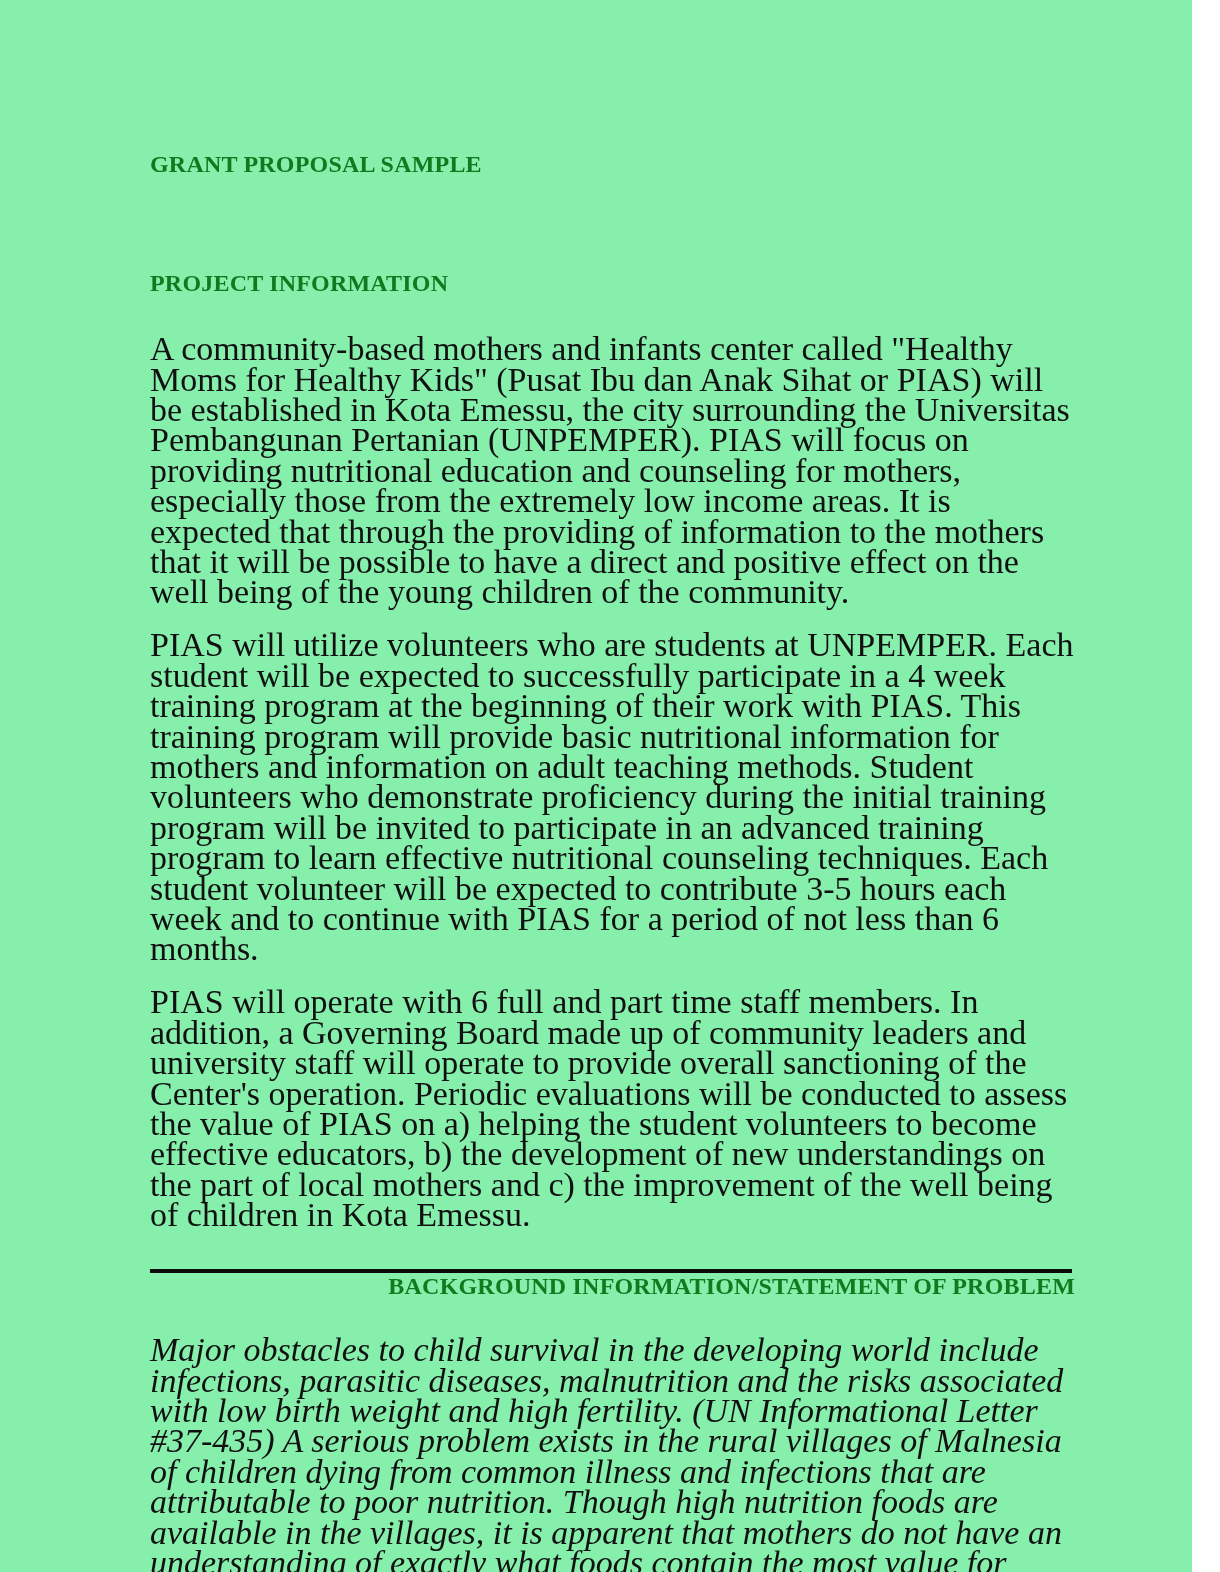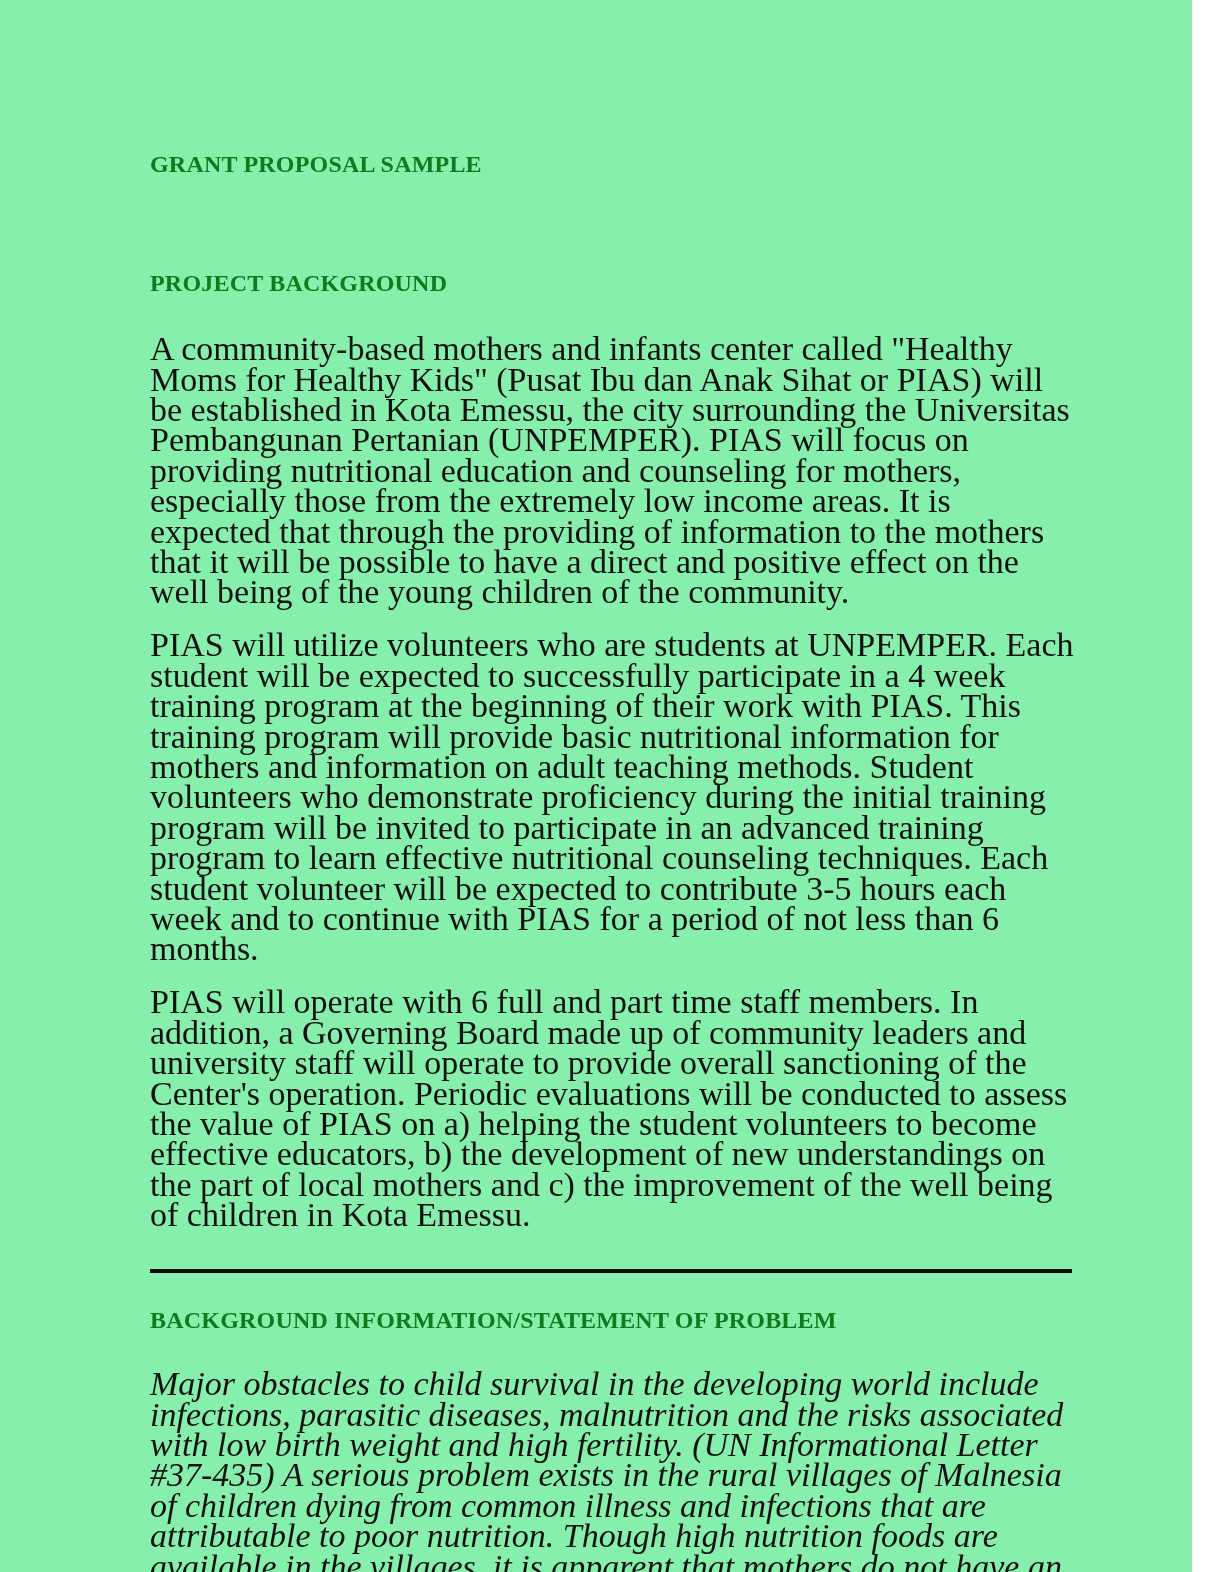--- a/index.html
+++ b/index.html
@@ -38,21 +38,21 @@
     font-weight: bold;
     color: #117A1F;
     letter-spacing: 0.2px;
     margin: 0;
     line-height: 1.15;
   }
   .sh-project {
     padding-top: 91px;
   }
   .sh-background {
-    padding-top: 34px;
+    text-align: right;
   }
   p.body-par {
     font-size: 34px;
     line-height: 30.4px;
     margin: 0;
     text-align: left;
     color: #111111;
   }
   .p1 { padding-top: 37px; }
   .p2 { padding-top: 22.5px; }
@@ -71,21 +71,21 @@
   }
 </style>
 </head>
 <body>
 
 <div class="page">
   <div class="content">
 
     <h1 class="doc-title">GRANT PROPOSAL SAMPLE</h1>
 
-    <h2 class="section-heading sh-project">PROJECT BACKGROUND</h2>
+    <h2 class="section-heading sh-project">PROJECT INFORMATION</h2>
 
     <p class="body-par p1">A community-based mothers and infants center called "Healthy Moms for Healthy Kids" (Pusat Ibu dan Anak Sihat or PIAS) will be established in Kota Emessu, the city surrounding the Universitas Pembangunan Pertanian (UNPEMPER). PIAS will focus on providing nutritional education and counseling for mothers, especially those from the extremely low income areas. It is expected that through the providing of information to the mothers that it will be possible to have a direct and positive effect on the well being of the young children of the community.</p>
 
     <p class="body-par p2">PIAS will utilize volunteers who are students at UNPEMPER. Each student will be expected to successfully participate in a 4 week training program at the beginning of their work with PIAS. This training program will provide basic nutritional information for mothers and information on adult teaching methods. Student volunteers who demonstrate proficiency during the initial training program will be invited to participate in an advanced training program to learn effective nutritional counseling techniques. Each student volunteer will be expected to contribute 3-5 hours each week and to continue with PIAS for a period of not less than 6 months.</p>
 
     <p class="body-par p3">PIAS will operate with 6 full and part time staff members. In addition, a Governing Board made up of community leaders and university staff will operate to provide overall sanctioning of the Center's operation. Periodic evaluations will be conducted to assess the value of PIAS on a) helping the student volunteers to become effective educators, b) the development of new understandings on the part of local mothers and c) the improvement of the well being of children in Kota Emessu.</p>
 
     <div class="hrule-wrap">
       <hr class="hrule">
     </div>

